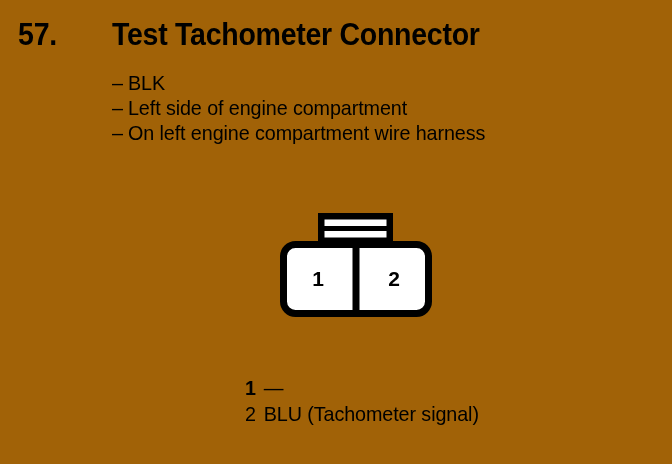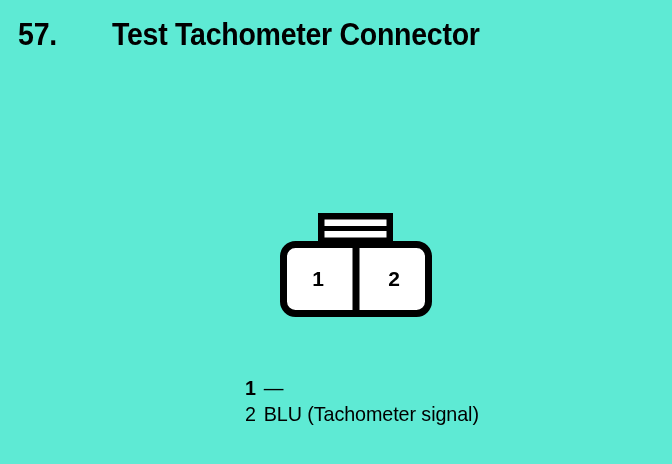--- a/index.html
+++ b/index.html
@@ -13,21 +13,21 @@
     position: relative;
     overflow: hidden;
     font-family: "Liberation Sans", sans-serif;
     color: #000000;
     -webkit-font-smoothing: none;
   }
 
   .page {
     position: absolute;
     inset: 0;
-    background: #5eead4;
+    background: #a16207;
   }
 
   
   .heading {
     position: absolute;
     left: 0;
     top: 16px;
     width: 672px;
     height: 42px;
   }
@@ -124,20 +124,25 @@
 </head>
 <body>
 
 <div class="page">
 
   <div class="heading">
     <span class="heading-number">57.</span>
     <span class="heading-title">Test Tachometer Connector</span>
   </div>
 
+  <div class="descriptors">
+    <span class="descriptor-line"><span class="descriptor-dash">–</span><span>BLK</span></span>
+    <span class="descriptor-line"><span class="descriptor-dash">–</span><span>Left side of engine compartment</span></span>
+    <span class="descriptor-line"><span class="descriptor-dash">–</span><span>On left engine compartment wire harness</span></span>
+  </div>
 
   <div class="connector-figure">
     <svg class="connector-svg" width="170" height="120" viewBox="0 0 170 120">
 
       <g>
         <rect x="46" y="8" width="75" height="32" fill="#000000"></rect>
         <rect x="52.5" y="14.5" width="62" height="6.5" fill="#ffffff"></rect>
         <rect x="52.5" y="26" width="62" height="6.5" fill="#ffffff"></rect>
       </g>
 

